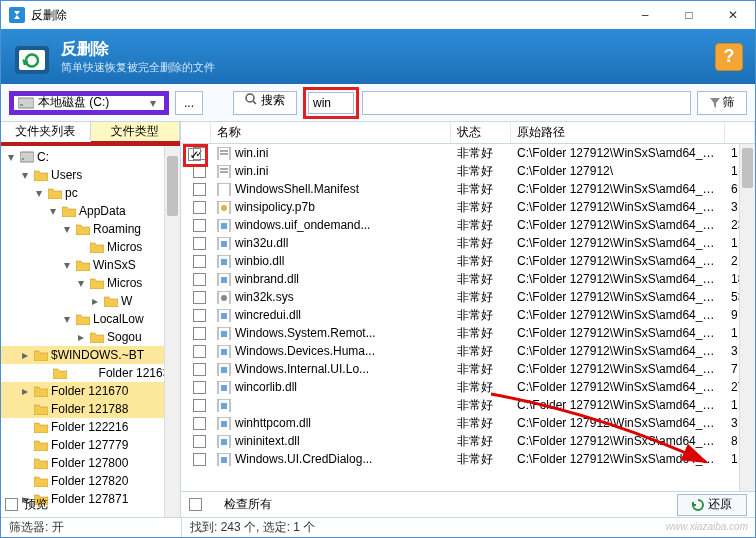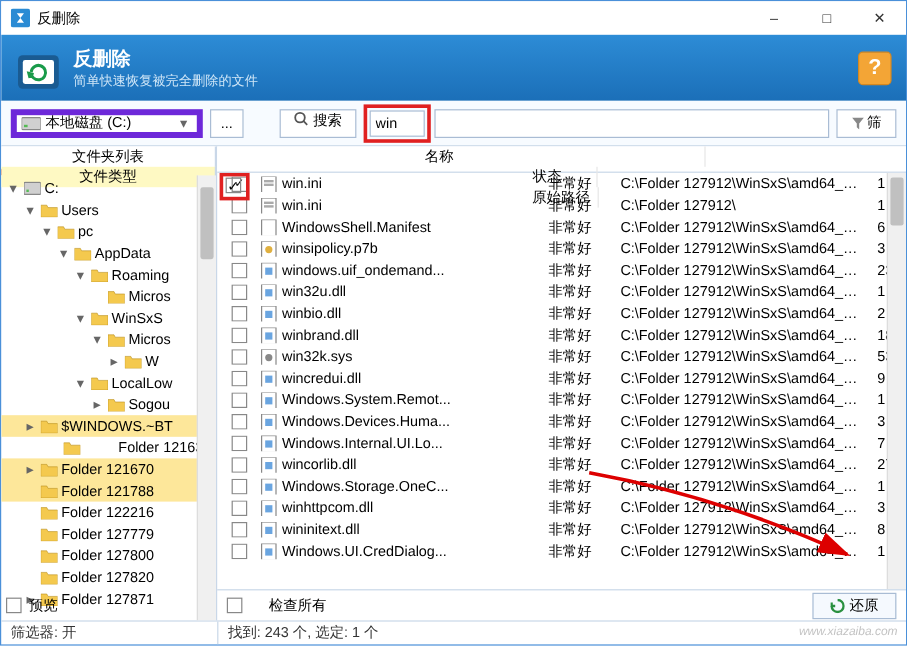--- a/index.html
+++ b/index.html
@@ -23,34 +23,34 @@
 .ellips-btn { width: 28px; height: 24px; border: 1px solid #a9bcd4; background: #fff; display: flex; align-items: center; justify-content: center; }
 .search-btn { height: 24px; width: 64px; border: 1px solid #a9bcd4; background: #fff; display: flex; justify-content: center; gap: 4px; }
 .search-input-wrap { border: 3px solid #e02020; padding: 2px; display: flex; }
 .search-input { height: 22px; width: 46px; border: 1px solid #a9bcd4; padding: 0 4px; outline: none; }
 .search-ext { flex: 1; height: 24px; border: 1px solid #a9bcd4; background: #fff; margin-left: -3px; }
 .filter-btn { height: 24px; width: 50px; border: 1px solid #a9bcd4; background: #fff; display: flex; align-items: center; justify-content: center; gap: 3px; }
 
 .body { flex: 1; display: flex; min-height: 0; }
 
 .left { width: 180px; border-right: 1px solid #c9d7e8; display: flex; flex-direction: column; }
-.tabs { display: flex; height: 24px; border-bottom: 5px solid #b91c1c; flex-direction: column; }
+.tabs { display: flex; height: 24px; border-bottom: 5px solid #b91c1c; }
 .tab { flex: 1; display: flex; align-items: center; justify-content: center; background: #fef9c3; border-right: 1px solid #c9d7e8; }
 .tab.active { background: #fff; border-bottom: 1px solid #fff; margin-bottom: -1px; }
 .tree { flex: 1; overflow: auto; padding: 2px 0; position: relative; }
 .tree-row { display: flex; align-items: center; height: 18px; white-space: nowrap; padding-right: 4px; }
 .tree-row.sel { background: #fde79a; }
 .tw { display: inline-block; width: 12px; text-align: center; color: #666; cursor: pointer; }
 .folder-icon { width: 14px; height: 12px; display: inline-block; margin: 0 3px; }
 .folder-icon svg { display: block; }
 .scroll-stub { position: absolute; right: 0; top: 0; bottom: 0; width: 16px; background: #f0f0f0; border-left: 1px solid #ddd; }
 .scroll-stub .thumb { position: absolute; left: 2px; right: 2px; top: 10px; height: 60px; background: #c0c0c0; border-radius: 2px; }
 
 .right { flex: 1; display: flex; flex-direction: column; min-width: 0; }
-.col-head { height: 22px; display: flex; align-items: center; border-bottom: 1px solid #c9d7e8; background: #fff; flex-direction: column; }
+.col-head { height: 22px; display: flex; align-items: center; border-bottom: 1px solid #c9d7e8; background: #fff; }
 .col-head .c { padding: 0 6px; height: 100%; display: flex; align-items: center; border-right: 1px solid #e7e7e7; }
 .c-chk { width: 30px; }
 .c-name { width: 240px; }
 .c-stat { width: 60px; }
 .c-path { flex: 1; }
 .c-last { width: 30px; }
 
 .list { flex: 1; overflow: hidden; position: relative; }
 .row { display: flex; align-items: center; height: 18px; }
 .row .cell { padding: 0 6px; overflow: hidden; white-space: nowrap; text-overflow: ellipsis; }
@@ -510,21 +510,21 @@
           <div class="cell c-path">C:\Folder 127912\WinSxS\amd64_mi...</div>
           <div class="cell c-last">27</div>
         </div>
         <div class="row">
           <div class="cell c-chk">
             <span class="chk"></span>
           </div>
           <div class="cell c-name"><span class="file-icon"><svg width="14" height="14">
                 <rect width="12" height="14" x="1" fill="#fff" stroke="#888"></rect>
                 <rect x="4" y="4" width="6" height="6" fill="#6aa5e0"></rect>
-              </svg></span><span>Windows.Storage.OneC...</span></div>
+              </svg></span></div>
           <div class="cell c-stat">非常好</div>
           <div class="cell c-path">C:\Folder 127912\WinSxS\amd64_mi...</div>
           <div class="cell c-last">1</div>
         </div>
         <div class="row">
           <div class="cell c-chk">
             <span class="chk"></span>
           </div>
           <div class="cell c-name"><span class="file-icon"><svg width="14" height="14">
                 <rect width="12" height="14" x="1" fill="#fff" stroke="#888"></rect>

